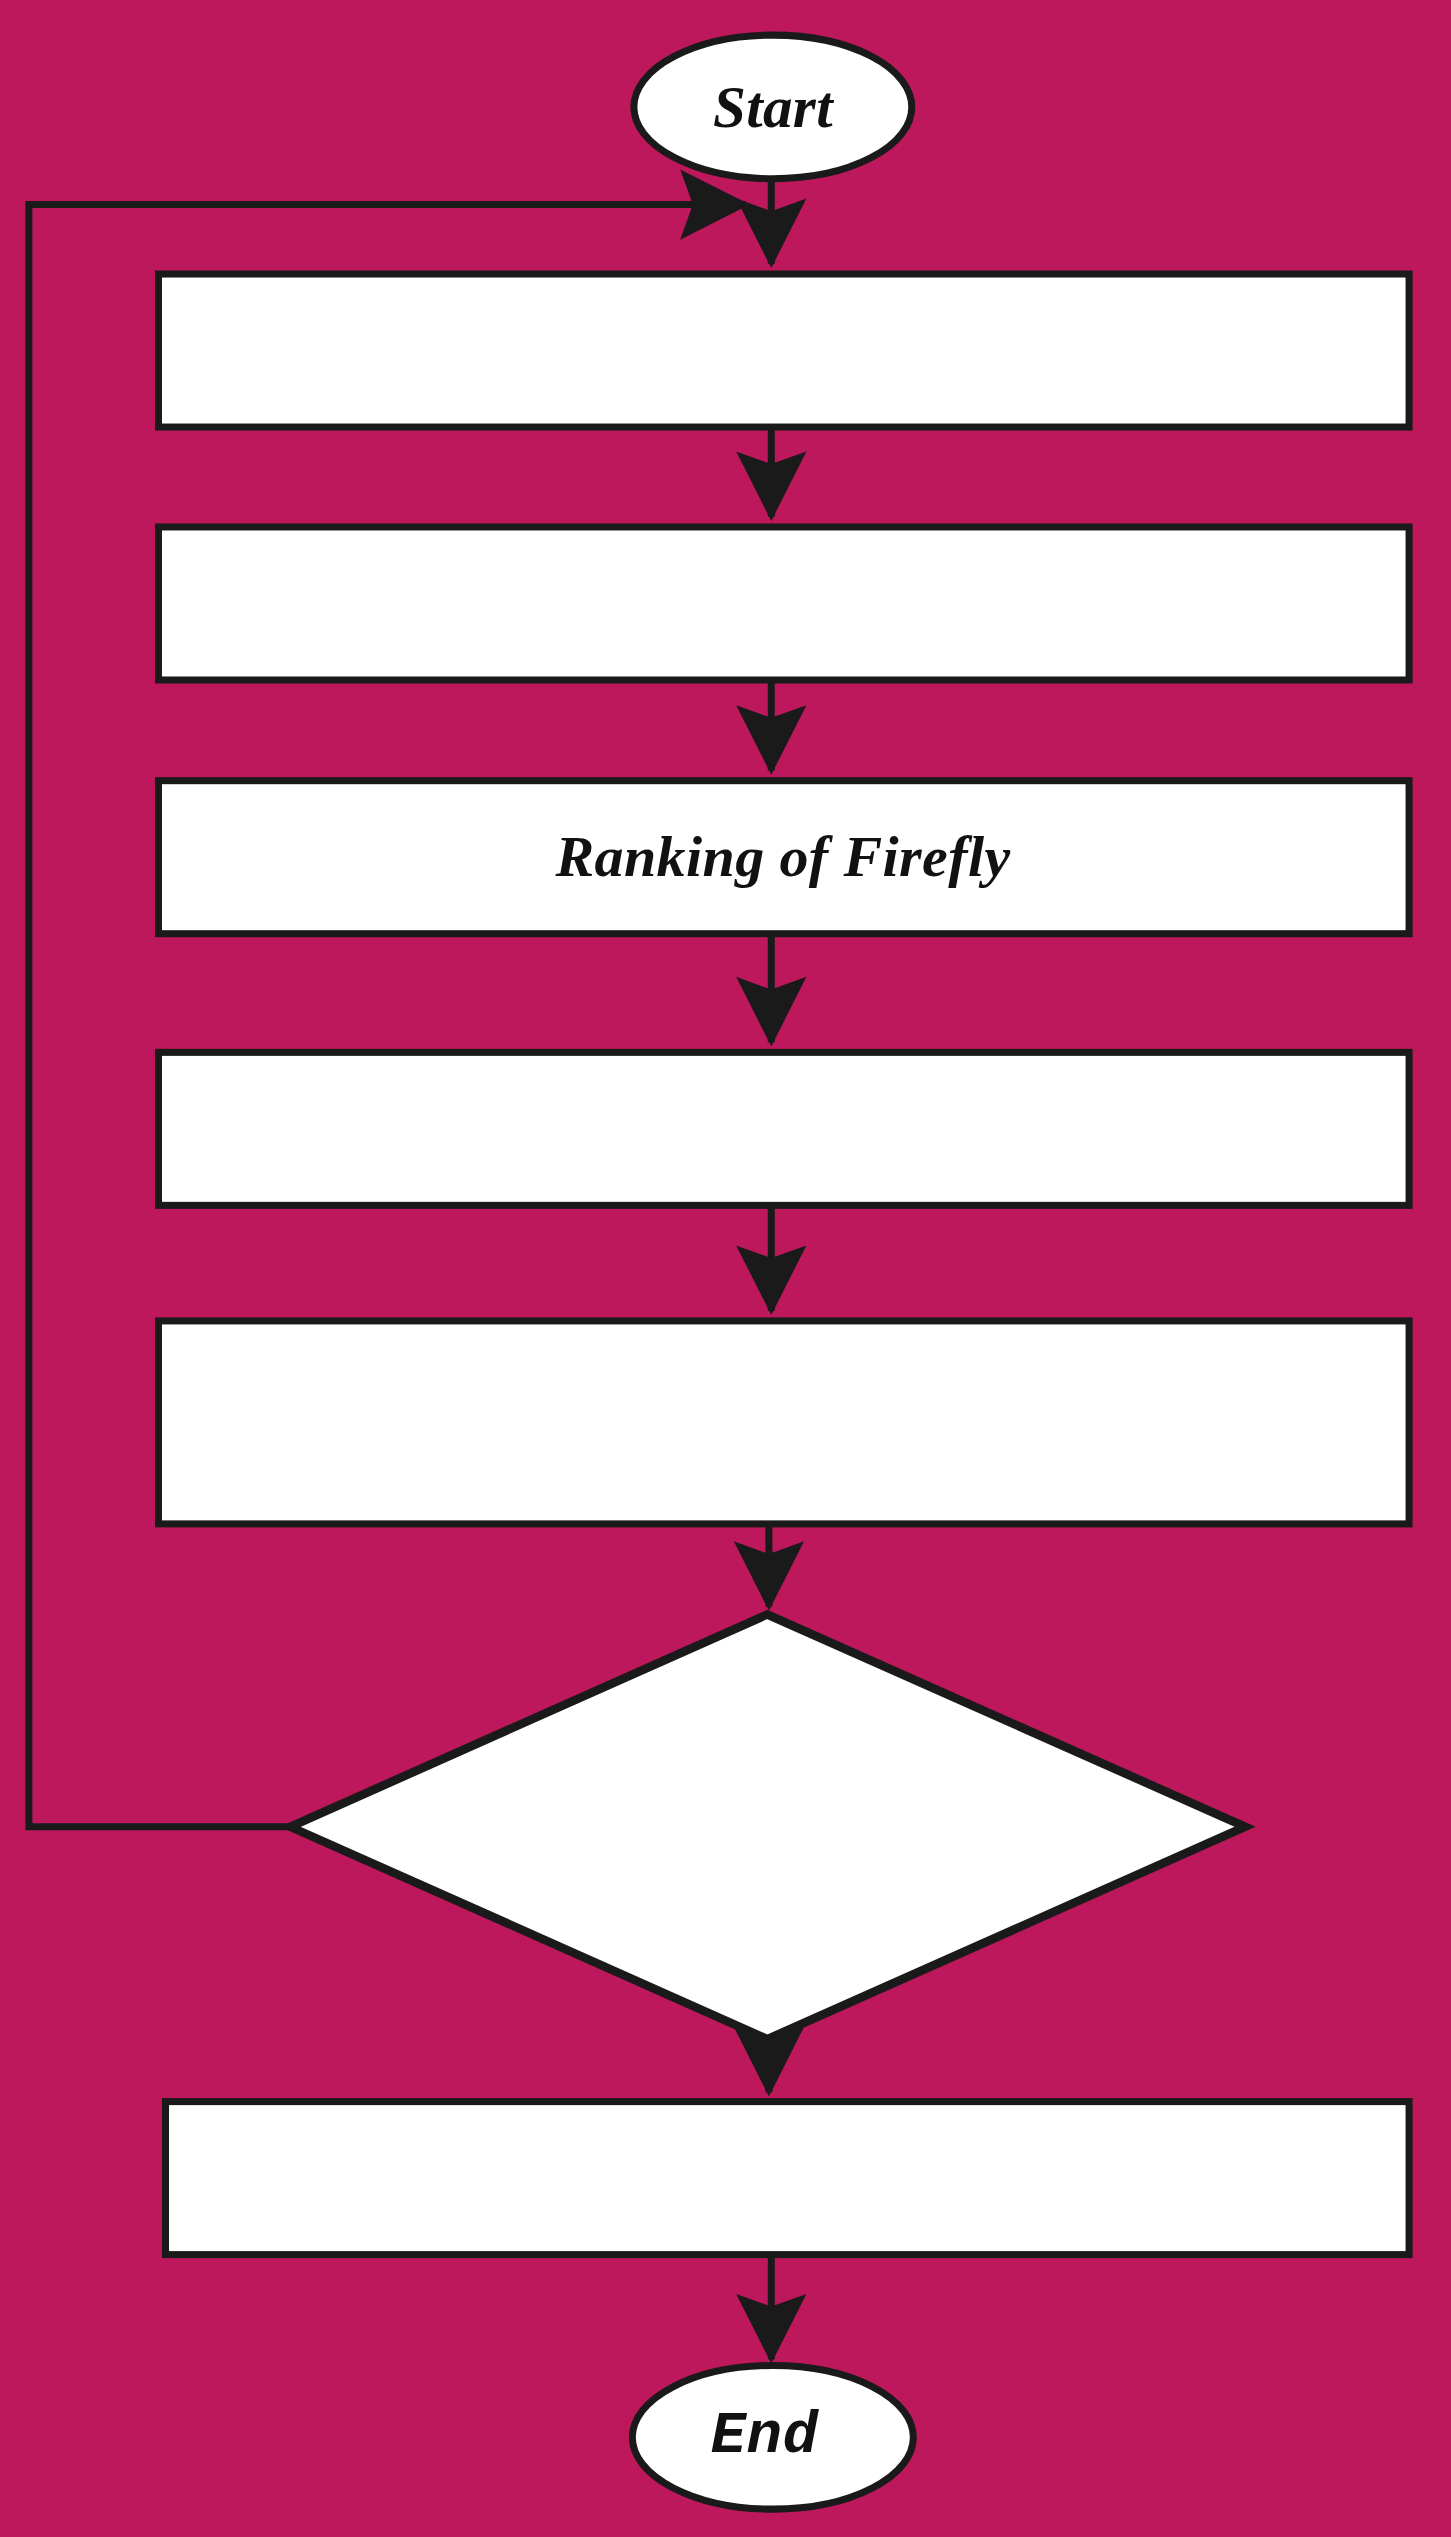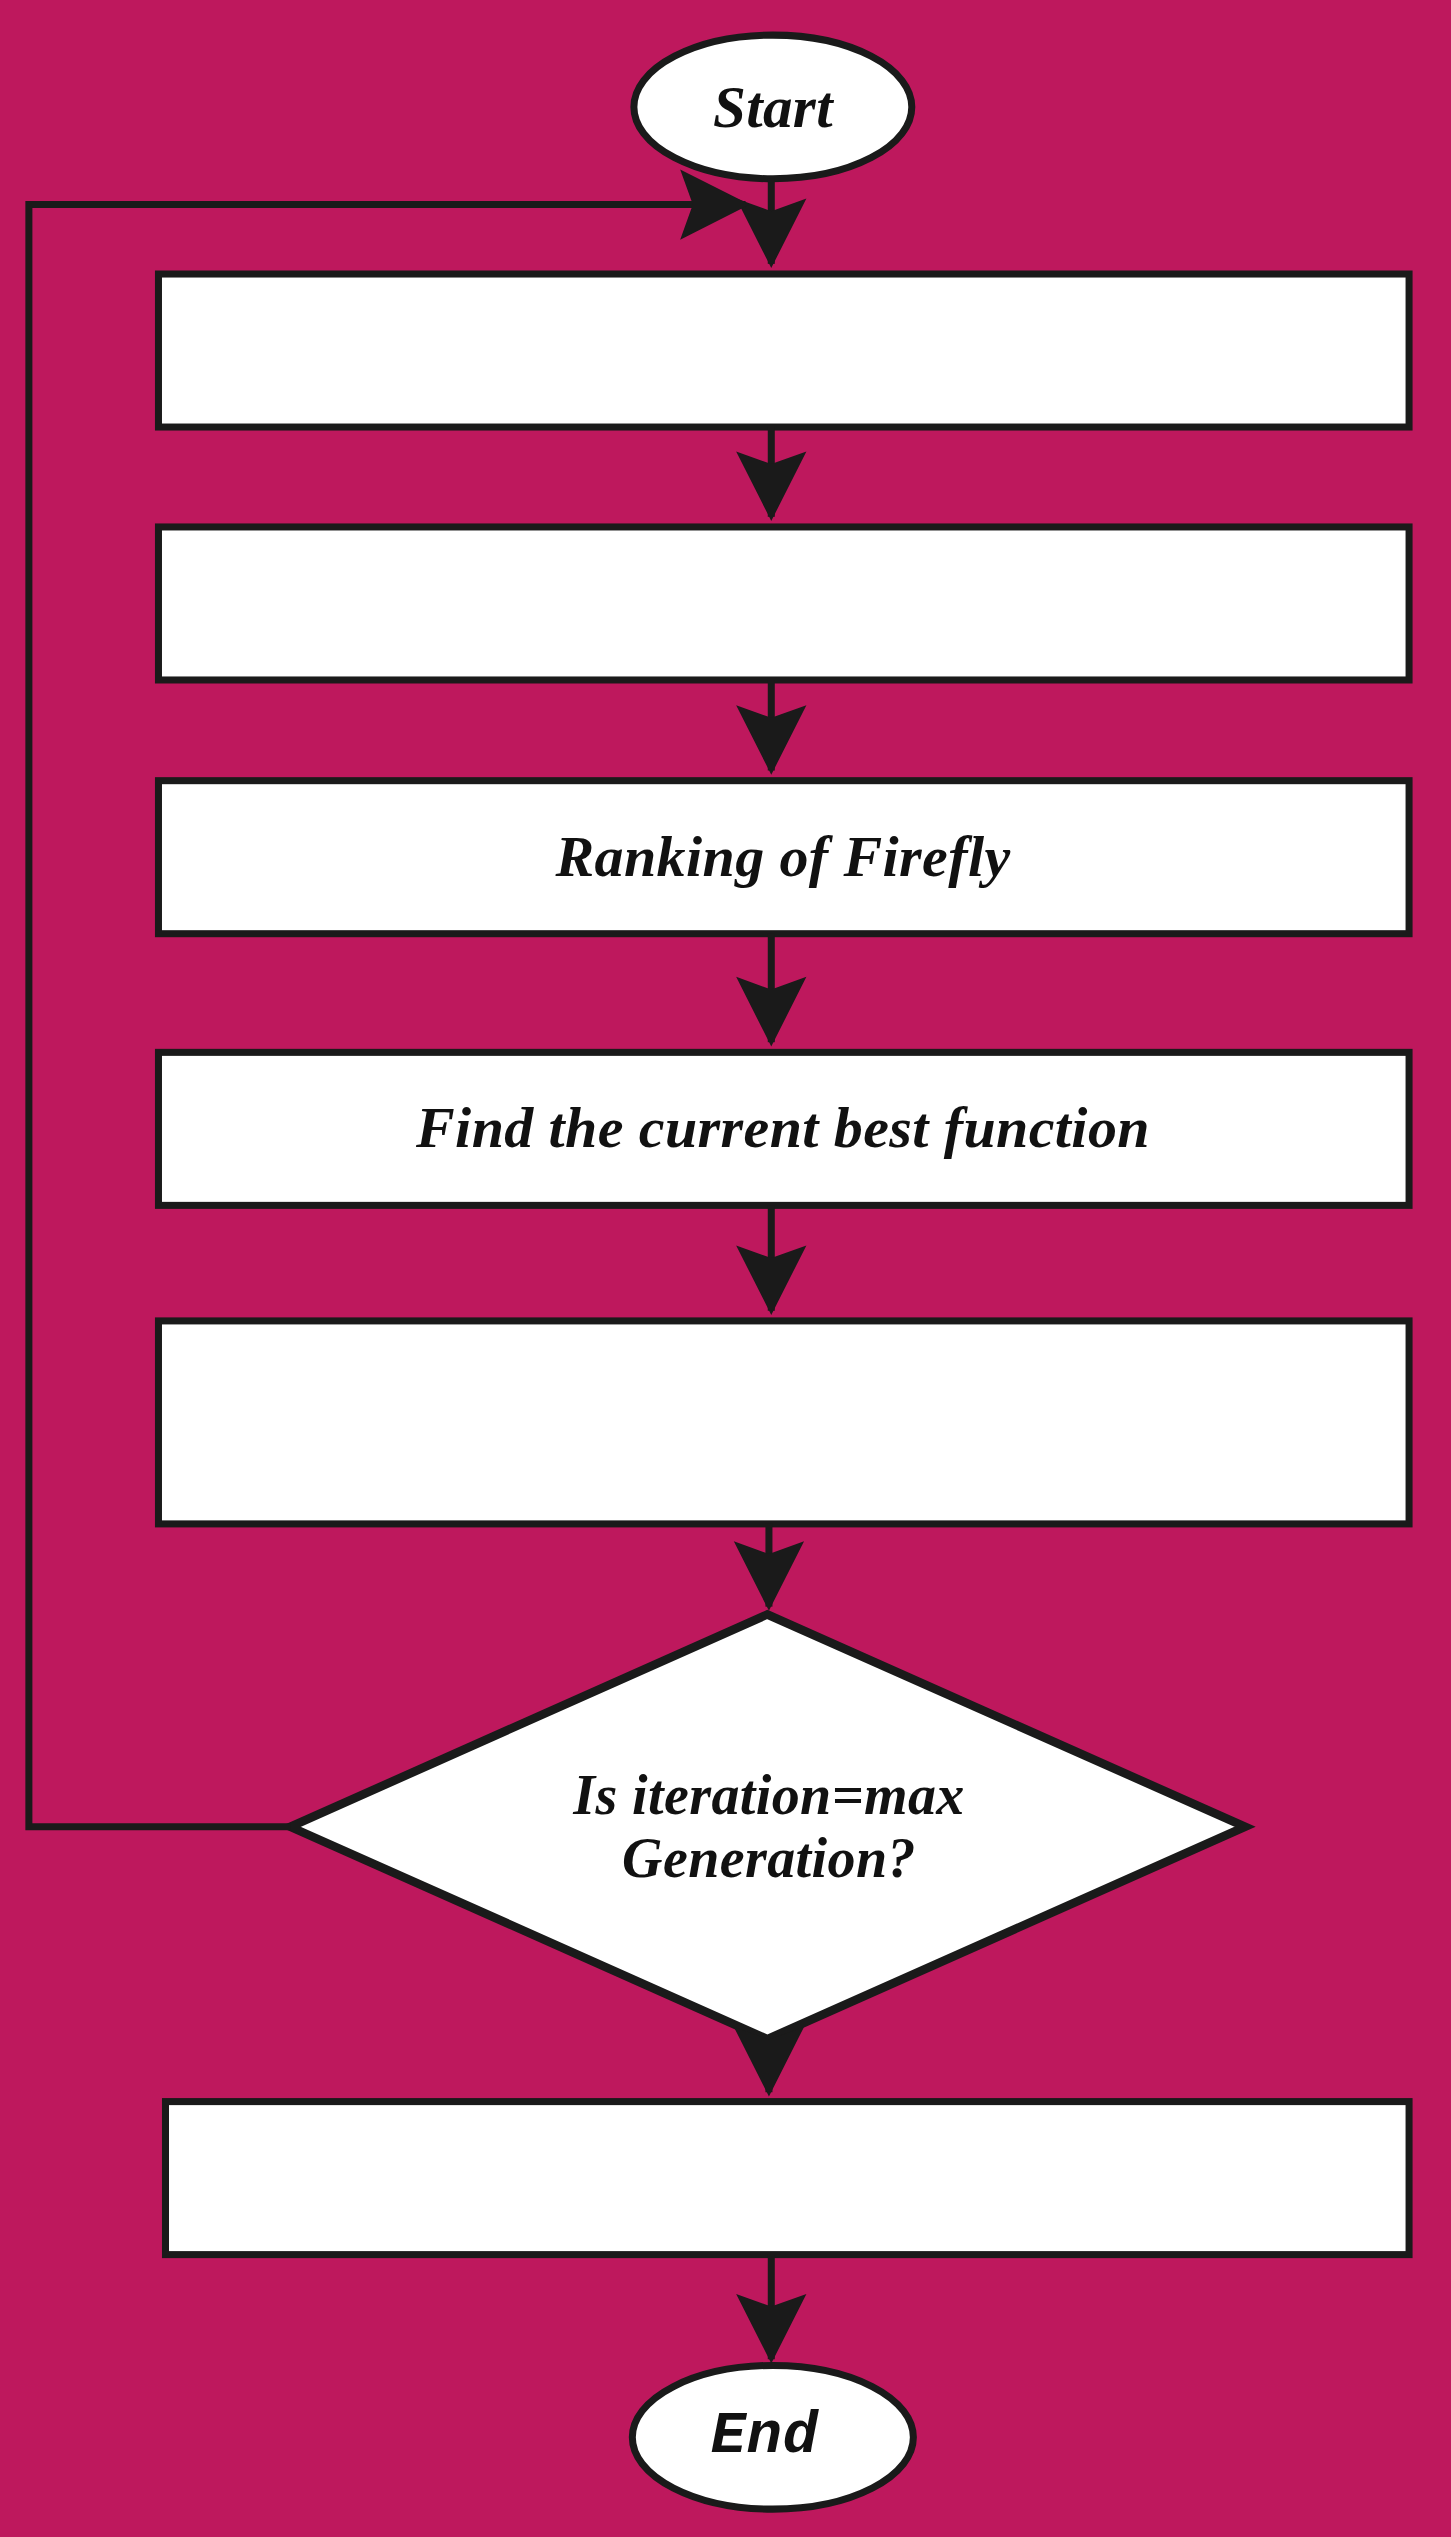--- a/index.html
+++ b/index.html
@@ -94,23 +94,20 @@
     <path d="M 372 2340 L 37 2340 L 37 262 L 955 262" fill="none" stroke="#1a1a1a" stroke-width="9" marker-end="url(#arrowhead)"></path>
 
   </svg>
 
   <div class="shape-text terminator-text" style="left:634px; top:35px; width:278px; height:144px;">Start</div>
 
 
 
   <div class="shape-text process-text" style="left:158px; top:781px; width:1250px; height:153px;font-family:Liberation Serif, serif;">Ranking of Firefly</div>
 
-  <div class="shape-text process-text" style="left:158px; top:1052px; width:1250px; height:153px;">Find the current best function</div>
 
 
-  <div class="shape-text decision-text" style="left:445px; top:1717px; width:648px; height:219px;">Is iteration=max
-Generation?</div>
 
 
   <div class="shape-text terminator-text" style="left:624px; top:2365px; width:281px; height:144px;font-family:Liberation Mono, monospace;">End</div>
 
 </div>
 
 
 </body></html>

